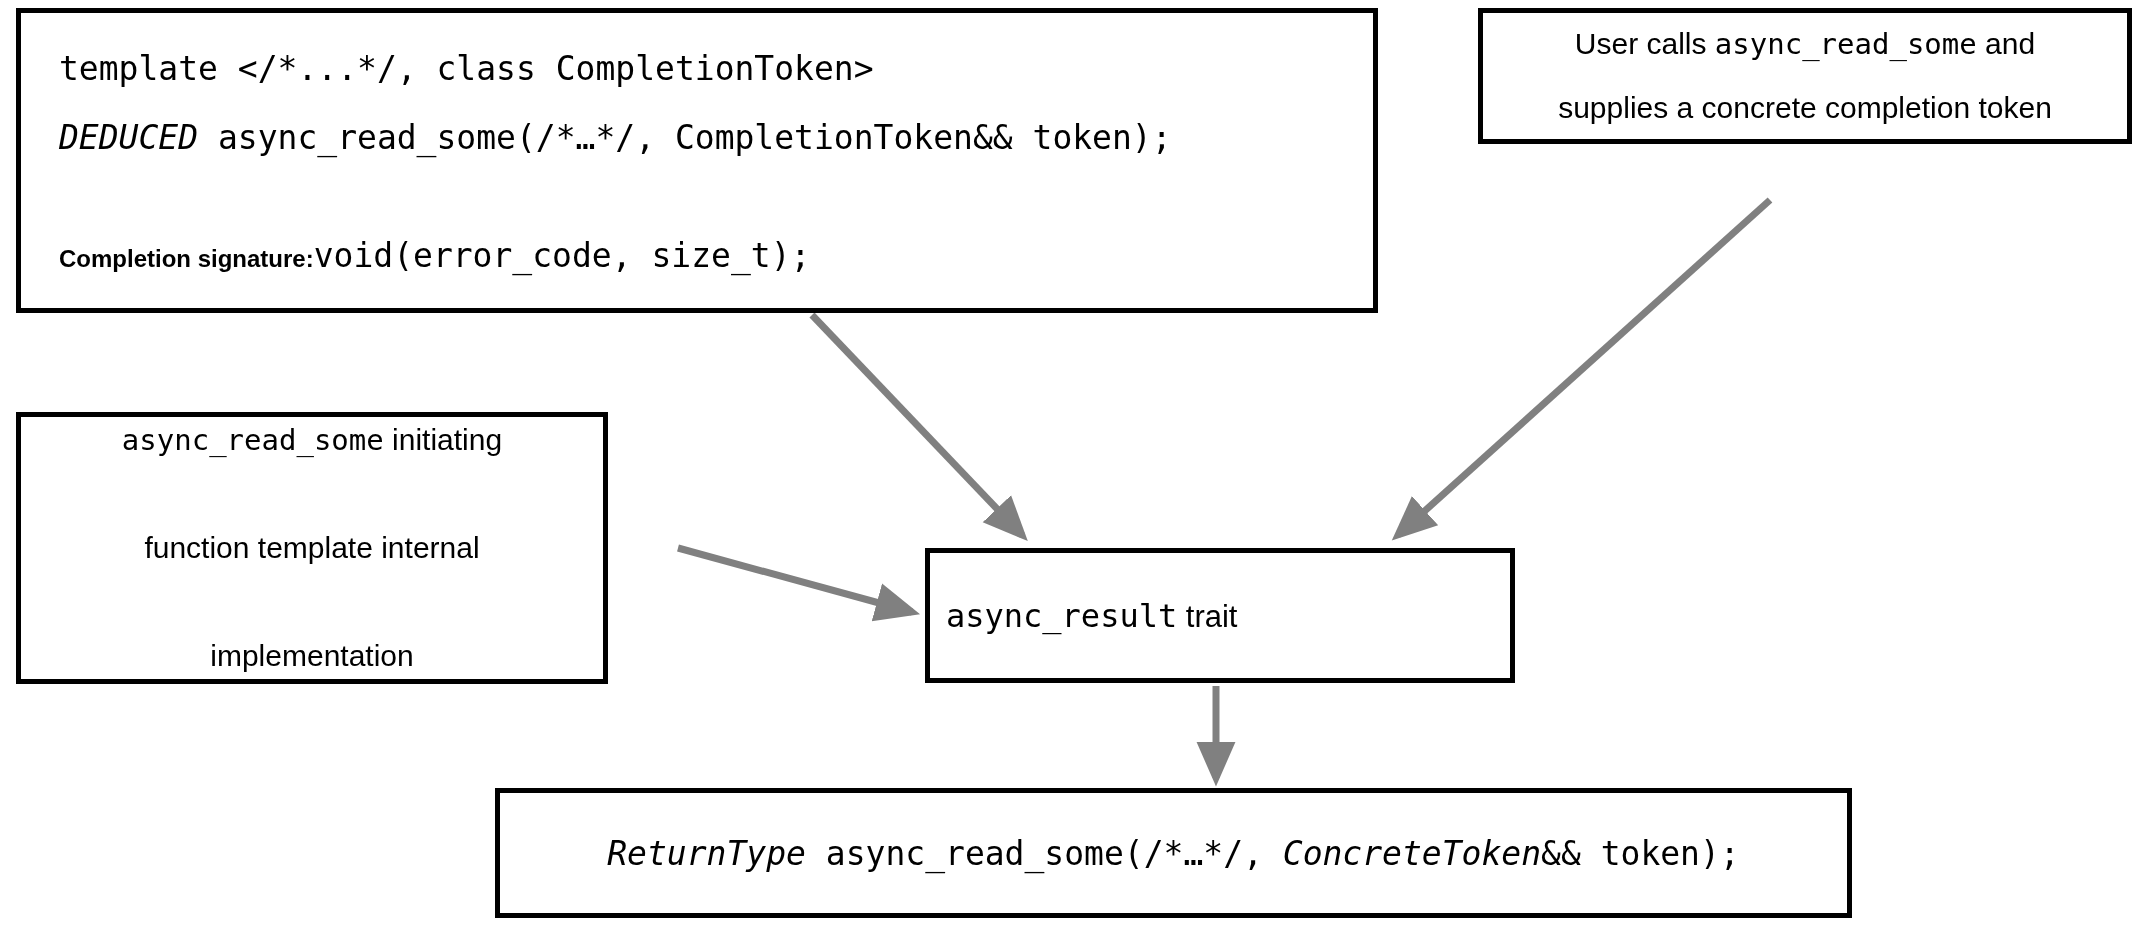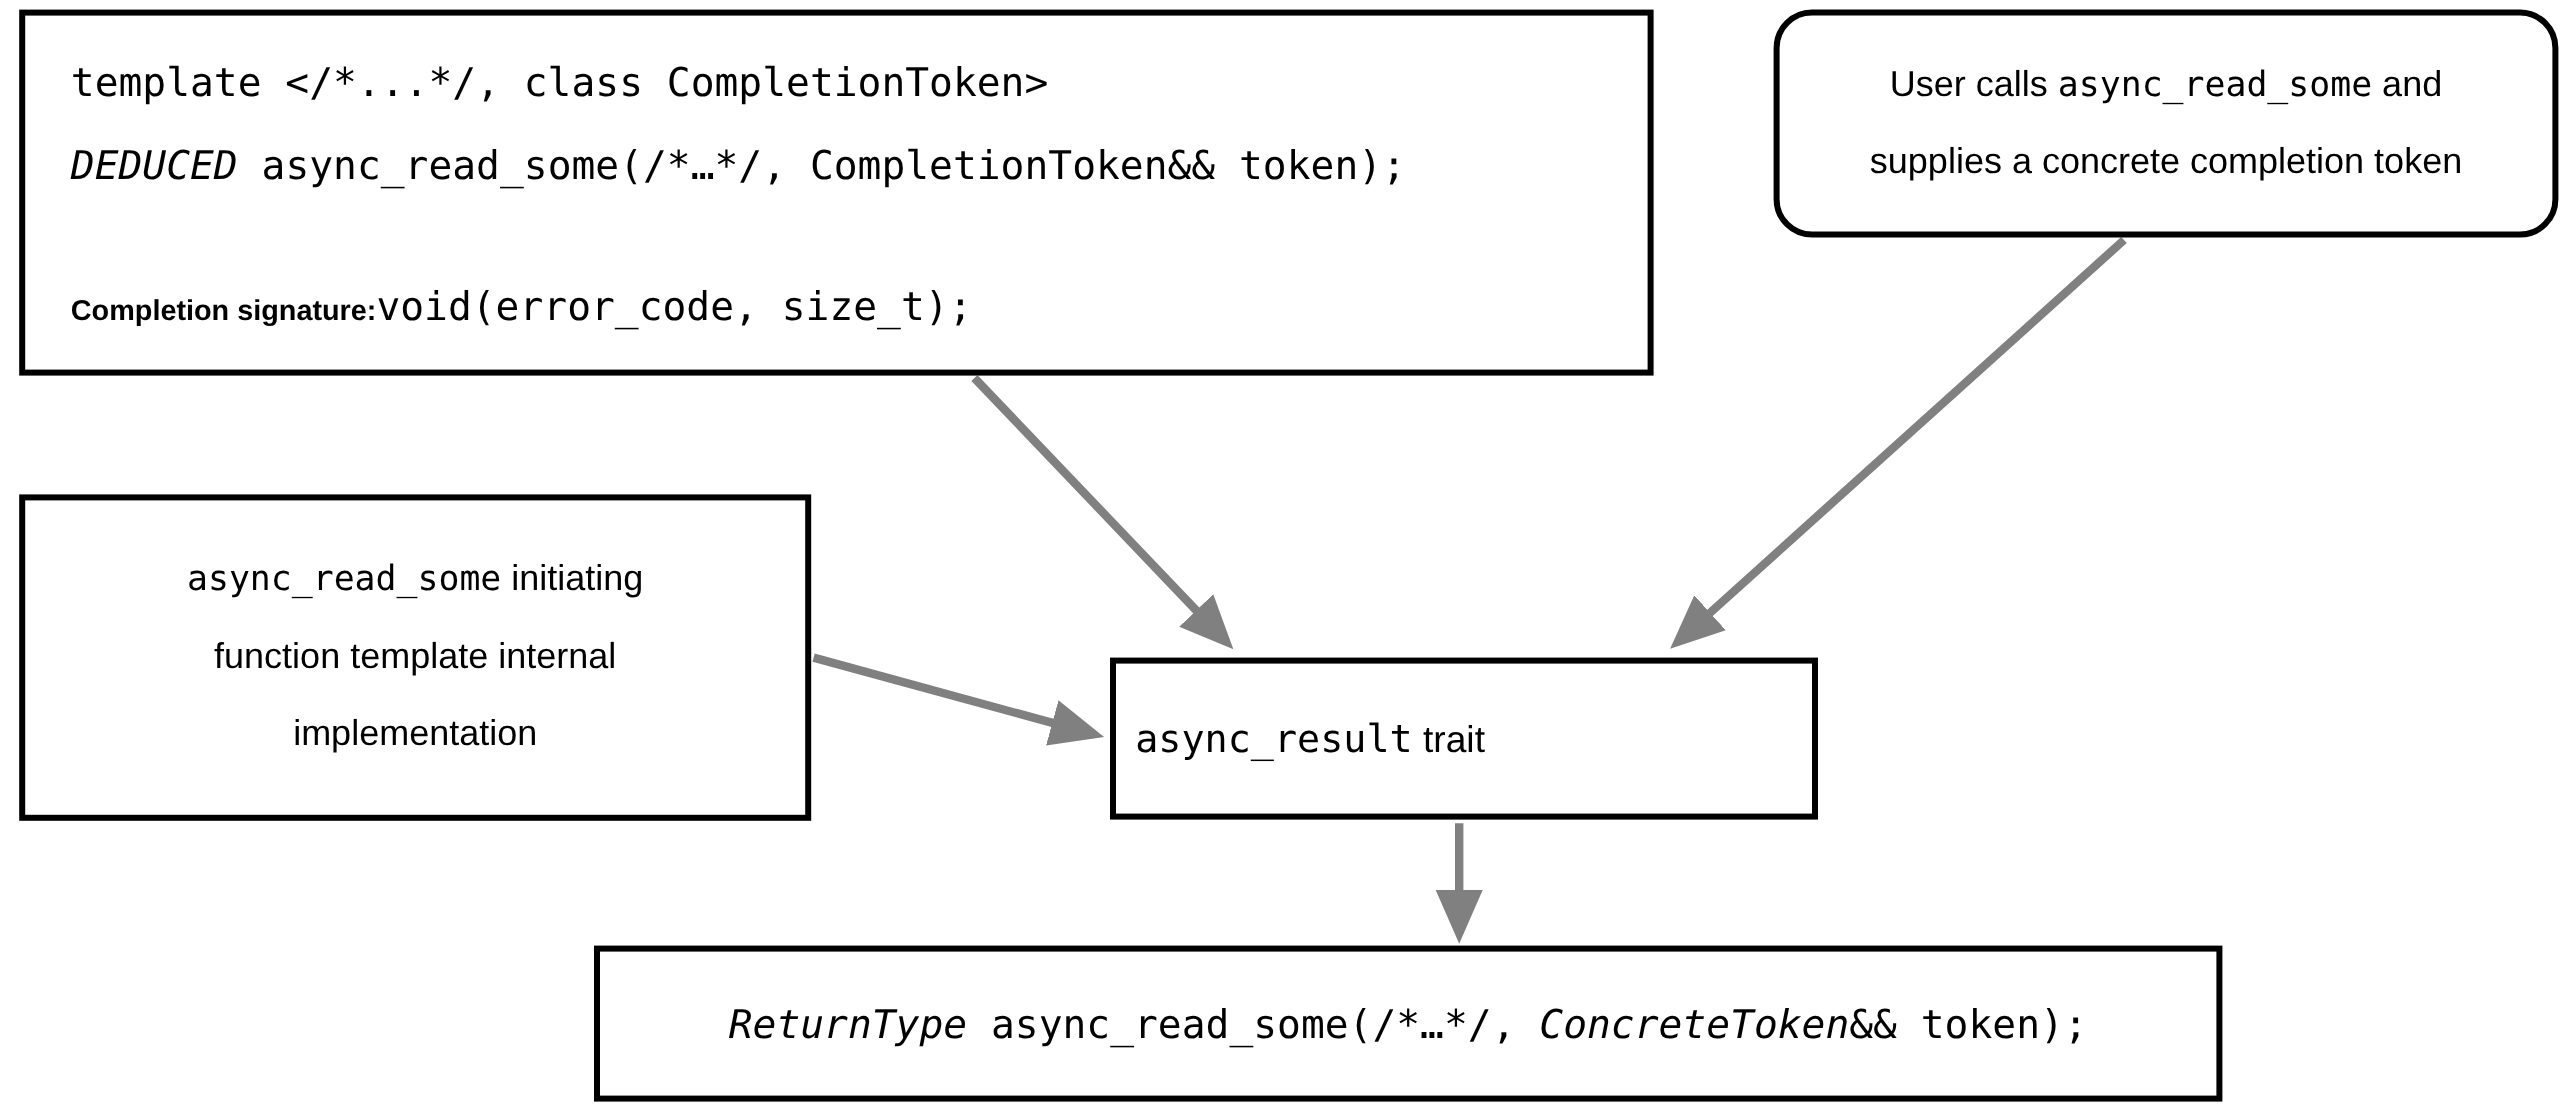--- a/index.html
+++ b/index.html
@@ -66,43 +66,43 @@
   .sig-code {
     font-family: "DejaVu Sans Mono", "Liberation Mono", monospace;
     font-size: 33px;
     color: #000000;
   }
   
   #box-user-note {
     left: 1478px;
     top: 8px;
     width: 654px;
-    height: 190px;
+    height: 136px;
     padding: 0 30px;
     text-align: center;
-    border-radius: 32px;
   }
   .note-line {
     font-size: 30px;
     color: #000000;
     line-height: 1.48;
     text-align: center;
   }
   .mono-inline {
     font-family: "DejaVu Sans Mono", "Liberation Mono", monospace;
     font-size: 29px;
   }
   
   #box-initiating {
     left: 16px;
     top: 412px;
-    width: 660px;
+    width: 592px;
     height: 272px;
-    padding: 12px 24px;
+    padding: 1px 24px;
     text-align: center;
+    justify-content: space-between;
   }
   
   #box-async-result {
     left: 925px;
     top: 548px;
     width: 590px;
     height: 135px;
     align-items: flex-start;
     justify-content: center;
     padding: 0 16px;

